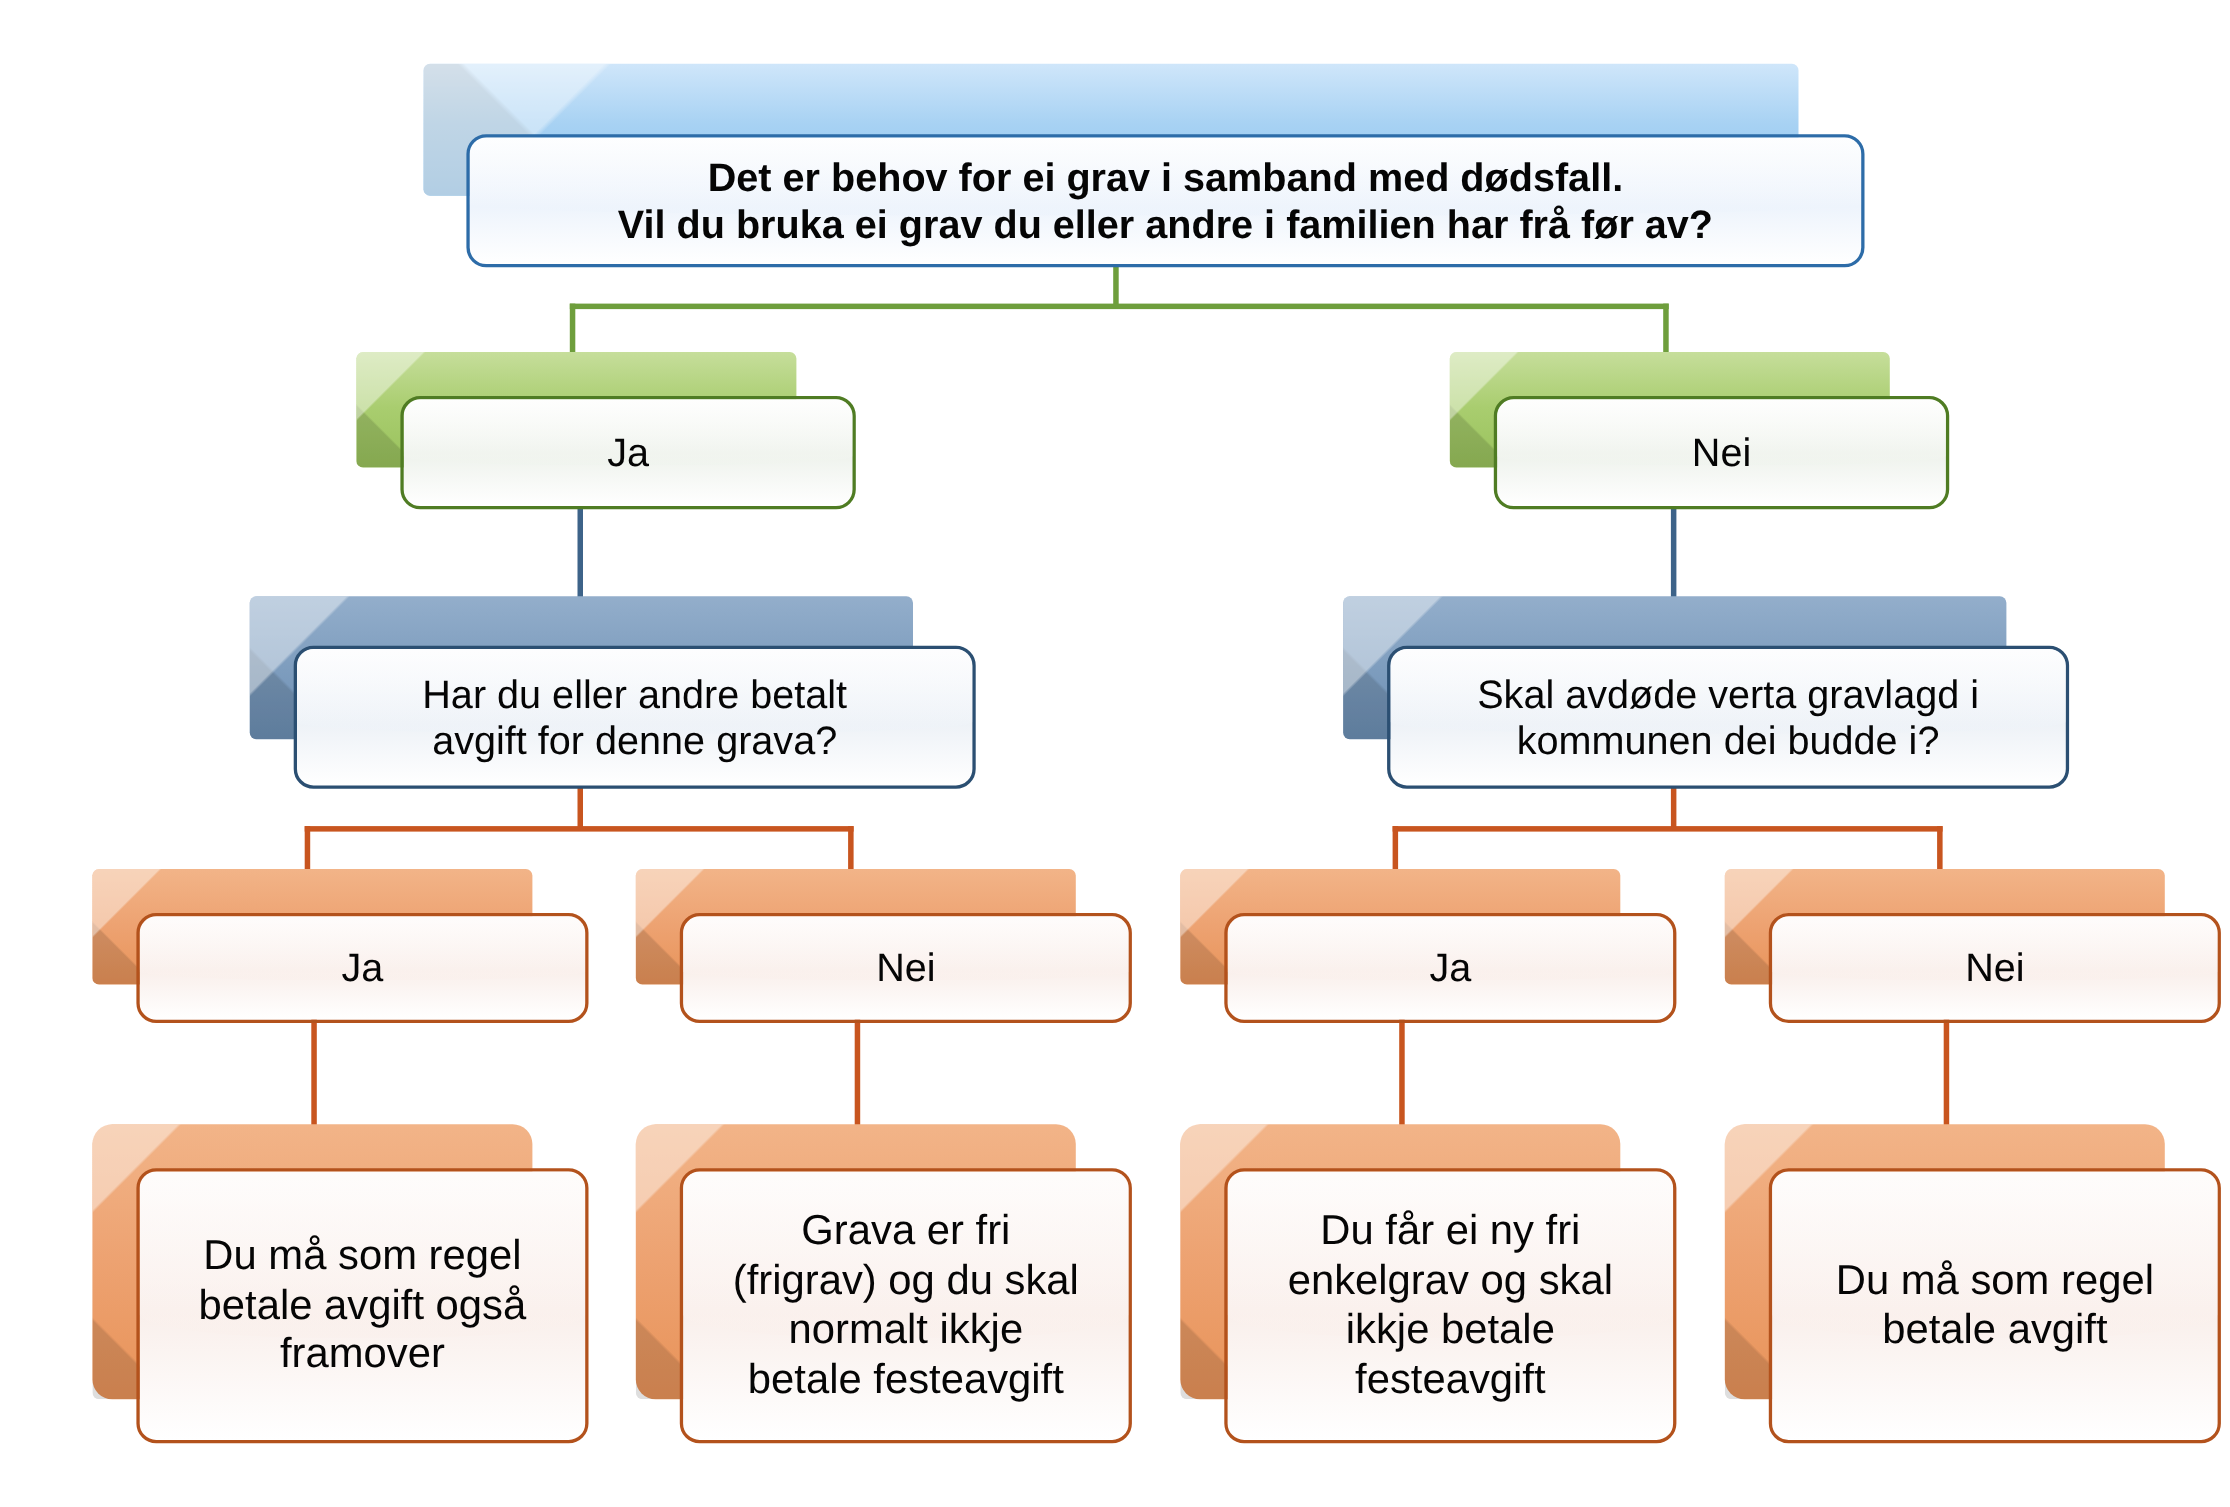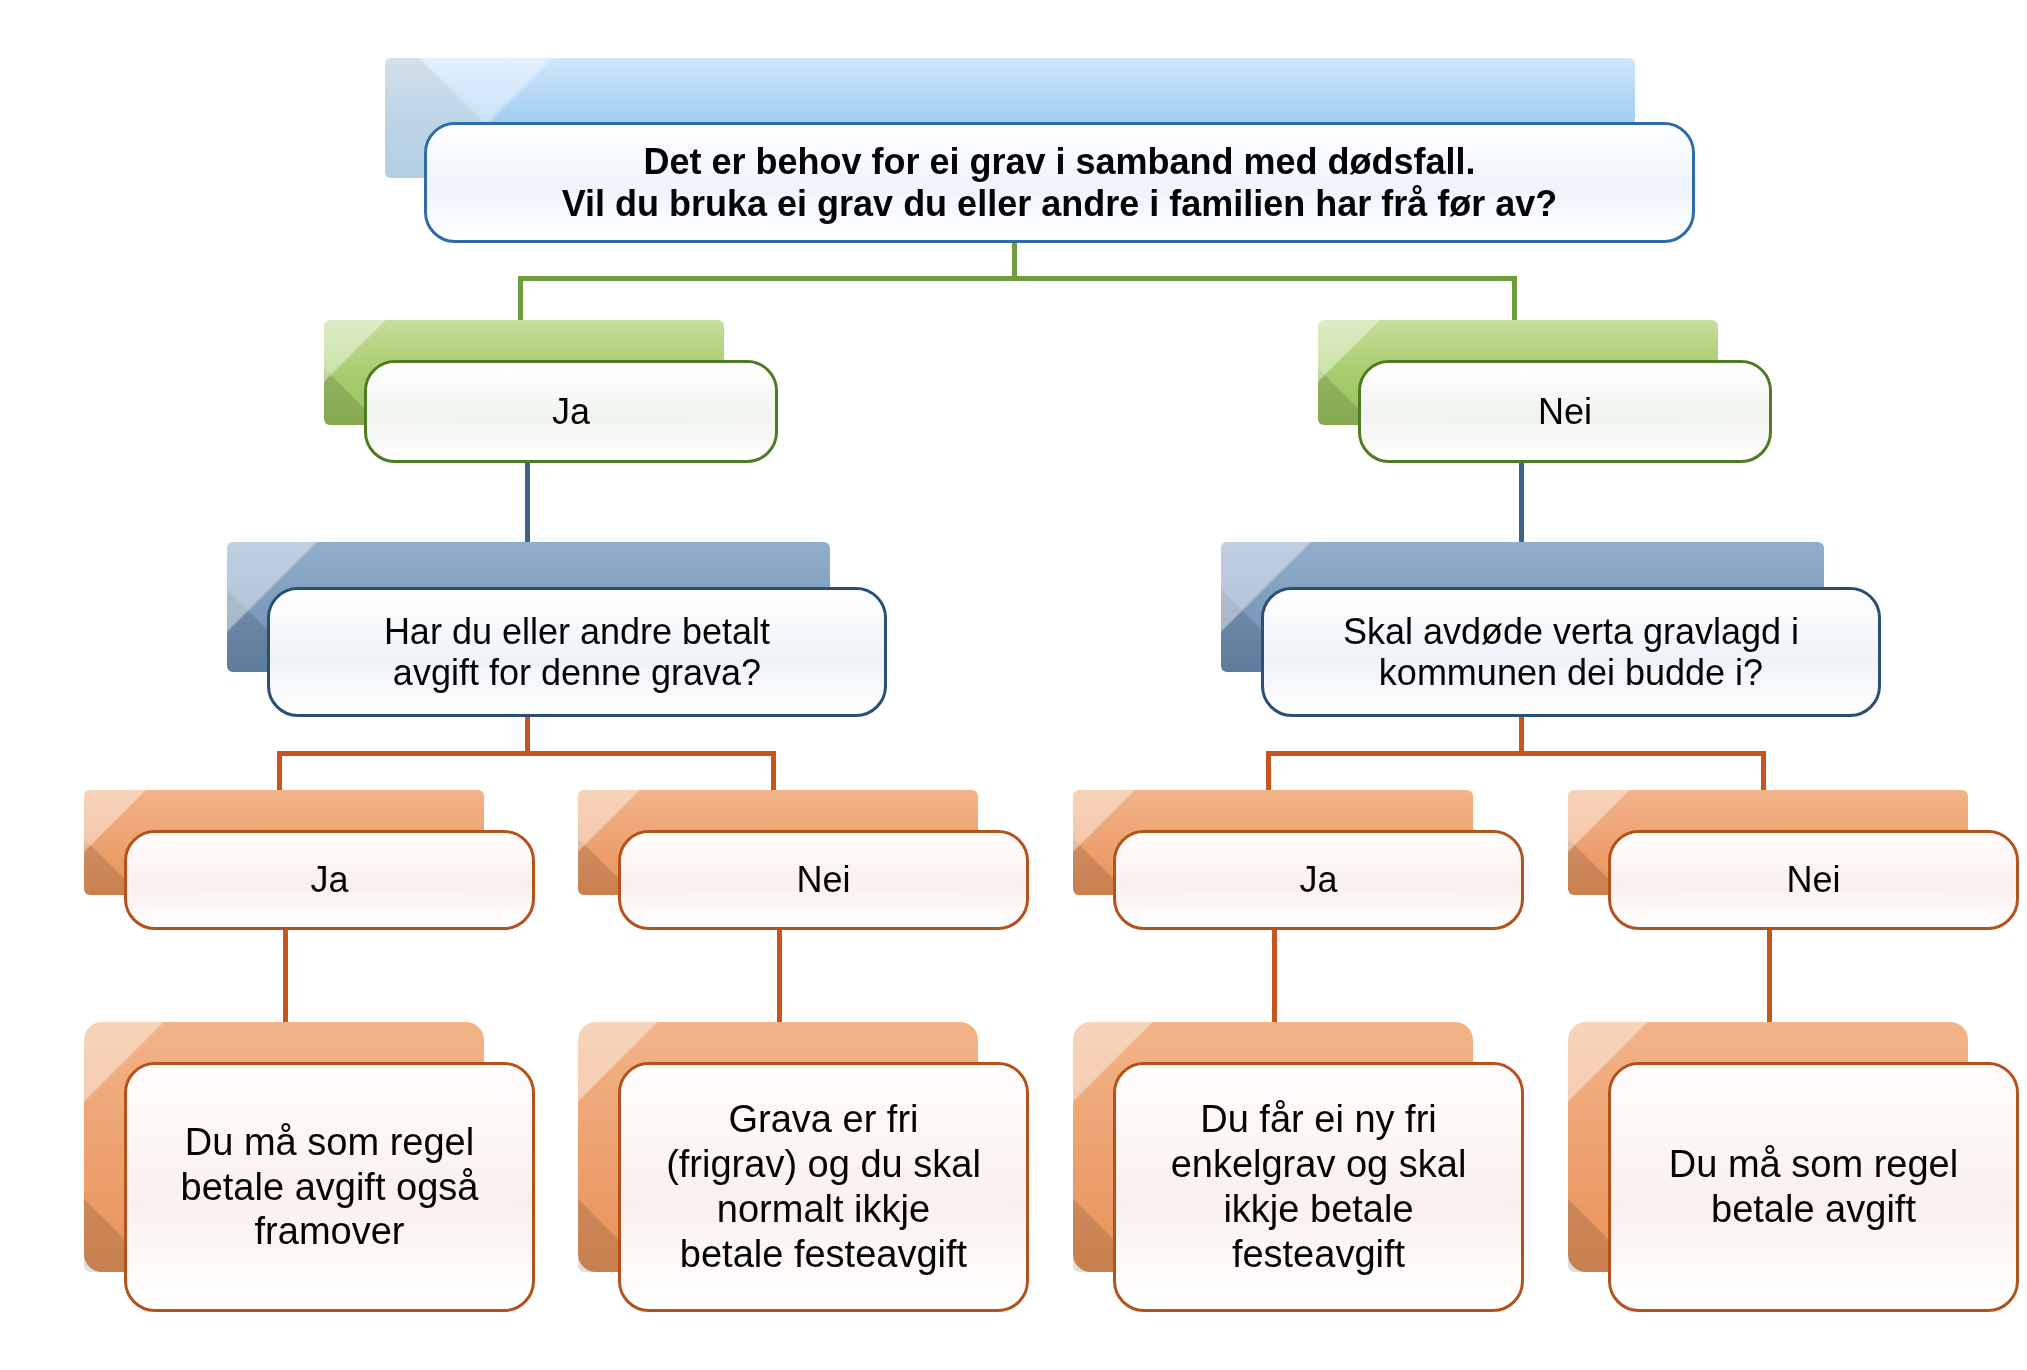--- a/index.html
+++ b/index.html
@@ -46,21 +46,21 @@
   }
 
   
   .card{
     position:absolute;
     box-sizing:border-box;
     display:flex;
     align-items:center;
     justify-content:center;
     text-align:center;
-    border-radius:31px;
+    border-radius:18px;
     border-style:solid;
     background:#ffffff;
     overflow:hidden;
   }
   .card .sheen{
     position:absolute;
     left:0;right:0;top:0;
     height:62%;
     border-radius:16px 16px 40% 40%/16px 16px 14% 14%;
     pointer-events:none;

